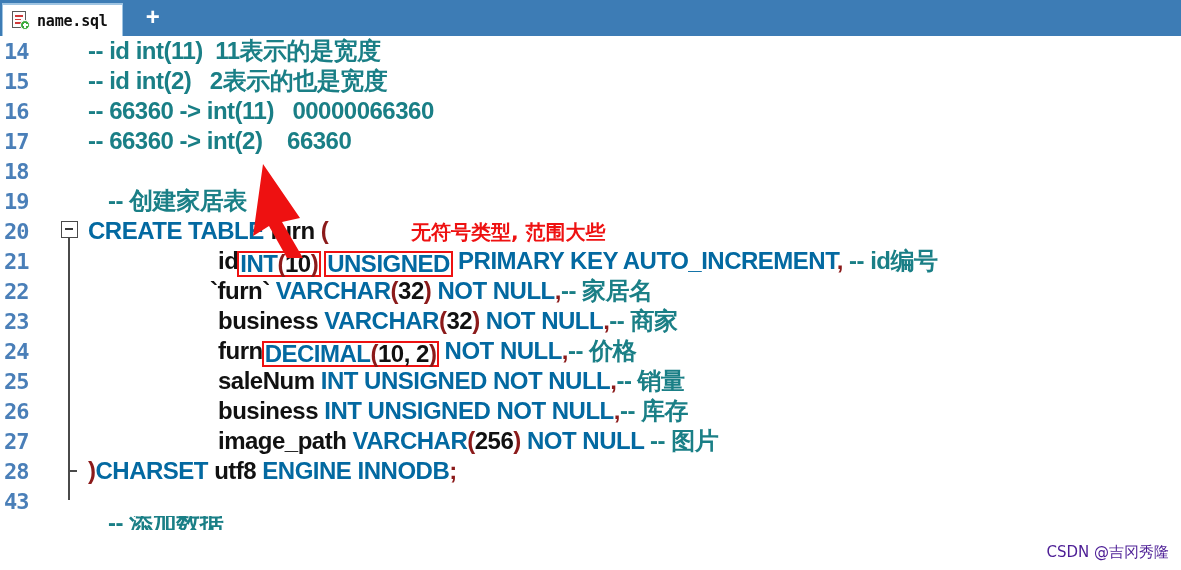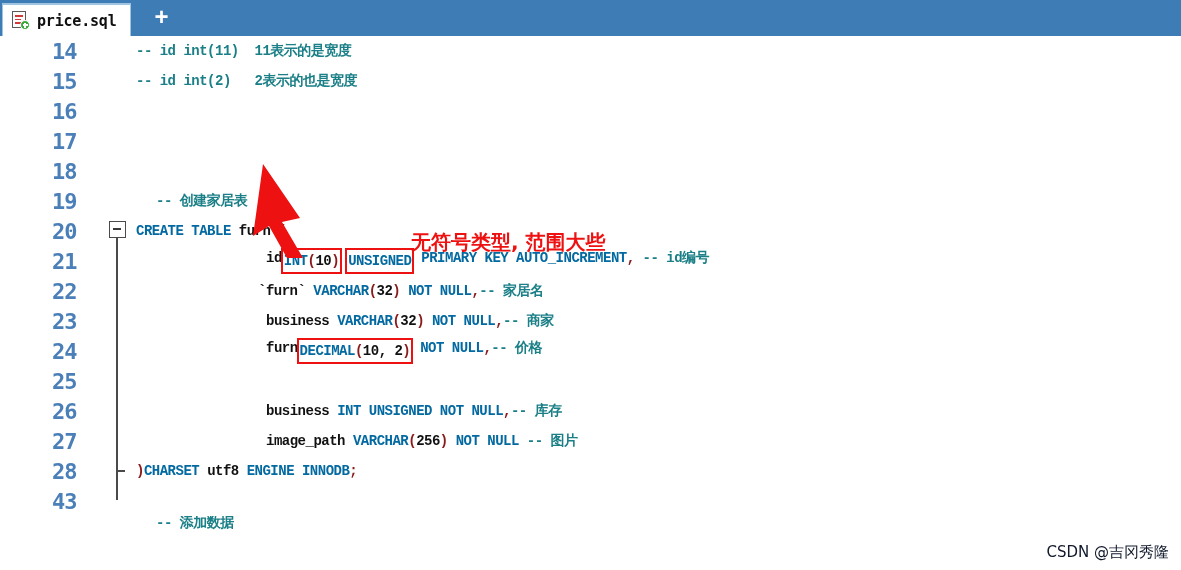--- a/index.html
+++ b/index.html
@@ -122,31 +122,30 @@
     width: 48px;
     flex: 0 0 48px;
     text-align: left;
     padding-left: 4px;
     box-sizing: border-box;
     color: #4a7fb8;
     font-family: "DejaVu Sans Mono", "Liberation Mono", monospace;
     font-size: 22px;
     font-weight: bold;
     letter-spacing: -1px;
-    margin-left: 48px;
   }
   .gutter {
     width: 40px;
     flex: 0 0 40px;
     position: relative;
     height: 30px;
   }
   .codetext {
-    font-family: Liberation Mono, monospace;
-    font-size: 14px;
+    font-family: Liberation Sans, sans-serif;
+    font-size: 24px;
     font-weight: bold;
     letter-spacing: -0.5px;
     white-space: pre;
     color: #111111;
   }
   .cm  { color: #1a7f86; }            
   .kw  { color: #0369a1; }            
   .pn  { color: #8b1a1a; }            
   .id  { color: #111111; }            
 
@@ -207,39 +206,39 @@
     letter-spacing: 0px;
   }
   .arrow {
     position: absolute;
     pointer-events: none;
   }
   .watermark {
     position: absolute;
     right: 12px;
     bottom: 8px;
-    color: #0f172a;
+    color: #4c1d95;
     font-family: "DejaVu Sans", "Liberation Sans", sans-serif;
     font-size: 15px;
     white-space: nowrap;
   }
 </style>
 </head>
 <body>
 
 <div class="tabbar">
   <div class="tab-active">
     <span class="tab-icon">
       <span class="sheet"></span>
       <span class="l l1"></span>
       <span class="l l2"></span>
       <span class="l l3"></span>
       <span class="plusdot"></span>
     </span>
-    <span class="tab-label">price.sql</span>
+    <span class="tab-label">name.sql</span>
   </div>
   <div class="newtab">+</div>
 </div>
 
 <div class="editor">
 
   <div class="code-line">
     <span class="lineno">14</span>
     <span class="gutter"></span>
     <span class="codetext cm">-- id int(11)  11表示的是宽度</span>
@@ -247,25 +246,27 @@
 
   <div class="code-line">
     <span class="lineno">15</span>
     <span class="gutter"></span>
     <span class="codetext cm">-- id int(2)   2表示的也是宽度</span>
   </div>
 
   <div class="code-line">
     <span class="lineno">16</span>
     <span class="gutter"></span>
+    <span class="codetext cm">-- 66360 -&gt; int(11)   00000066360</span>
   </div>
 
   <div class="code-line">
     <span class="lineno">17</span>
     <span class="gutter"></span>
+    <span class="codetext cm">-- 66360 -&gt; int(2)    66360</span>
   </div>
 
   <div class="code-line">
     <span class="lineno">18</span>
     <span class="gutter"></span>
     <span class="codetext"></span>
   </div>
 
   <div class="code-line">
     <span class="lineno">19</span>
@@ -302,20 +303,21 @@
 
   <div class="code-line">
     <span class="lineno">24</span>
     <span class="gutter"></span>
     <span class="codetext" style="padding-left:130px"><span class="id">furn</span><span class="boxed"><span class="kw">DECIMAL</span><span class="pn">(</span><span class="id">10, 2</span><span class="pn">)</span></span><span> </span><span class="kw">NOT NULL</span><span class="pn">,</span><span class="cm">-- 价格</span></span>
   </div>
 
   <div class="code-line">
     <span class="lineno">25</span>
     <span class="gutter"></span>
+    <span class="codetext" style="padding-left:130px"><span class="id">saleNum</span><span> </span><span class="kw">INT UNSIGNED NOT NULL</span><span class="pn">,</span><span class="cm">-- 销量</span></span>
   </div>
 
   <div class="code-line">
     <span class="lineno">26</span>
     <span class="gutter"></span>
     <span class="codetext" style="padding-left:130px"><span class="id">business</span><span> </span><span class="kw">INT UNSIGNED NOT NULL</span><span class="pn">,</span><span class="cm">-- 库存</span></span>
   </div>
 
   <div class="code-line">
     <span class="lineno">27</span>
@@ -337,19 +339,19 @@
     <span class="codetext"></span>
   </div>
 
   <div class="code-line" style="height:14px;overflow:hidden">
     <span class="lineno"></span>
     <span class="gutter"></span>
     <span class="codetext cm" style="padding-left:20px">-- 添加数据</span>
   </div>
 </div>
 
-<div class="annot-text" style="left:411px; top:219px;margin-top:10px;">无符号类型, 范围大些</div>
+<div class="annot-text" style="left:411px; top:219px;">无符号类型, 范围大些</div>
 
 <svg class="arrow" style="left:225px; top:160px;" width="130" height="100" viewBox="0 0 130 100">
   <path d="M 38 4 L 75 58 L 57 62 L 78 98 L 62 98 L 44 66 L 28 76 Z" fill="#ee1111"></path>
 </svg>
 
 <div class="watermark">CSDN @吉冈秀隆</div>
 
 </body></html>

